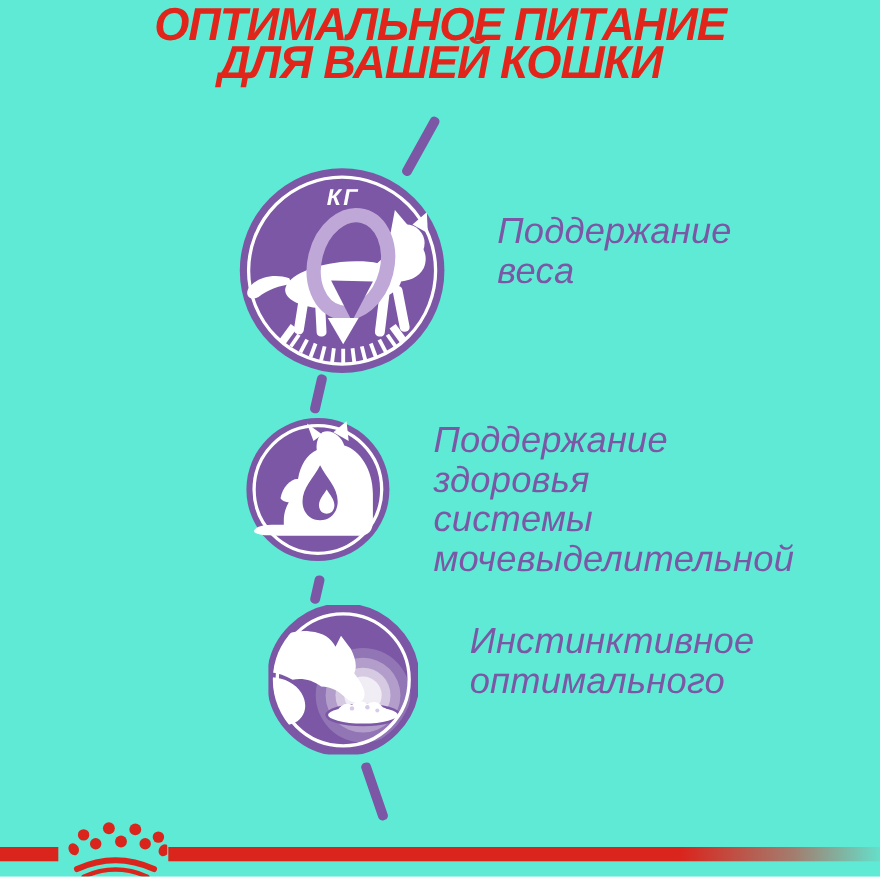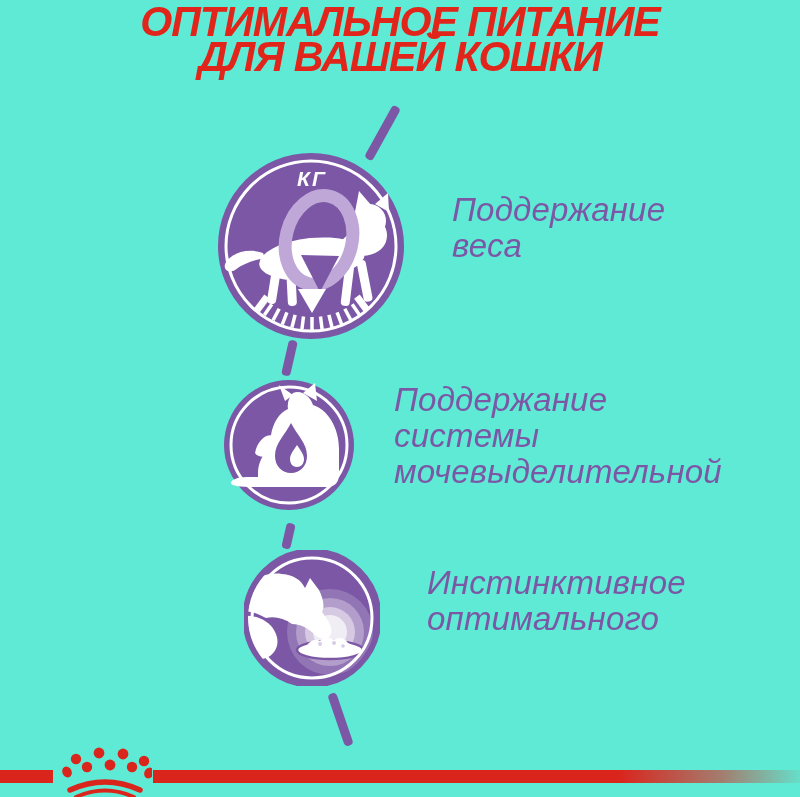--- a/index.html
+++ b/index.html
@@ -155,20 +155,21 @@
       <circle cx="68" cy="68" r="67" fill="none" stroke="#7b57a5" stroke-width="5"></circle>
     </svg>
   </div>
 
   <div class="benefit-text bt1">
     <div>Поддержание</div>
     <div>веса</div>
   </div>
   <div class="benefit-text bt2">
     <div>Поддержание</div>
+    <div>здоровья</div>
     <div>системы</div>
     <div>мочевыделительной</div>
   </div>
   <div class="benefit-text bt3">
     <div>Инстинктивное</div>
     <div>оптимального</div>
   </div>
 
   <div class="stripe-left"></div>
   <div class="stripe-right"></div>

